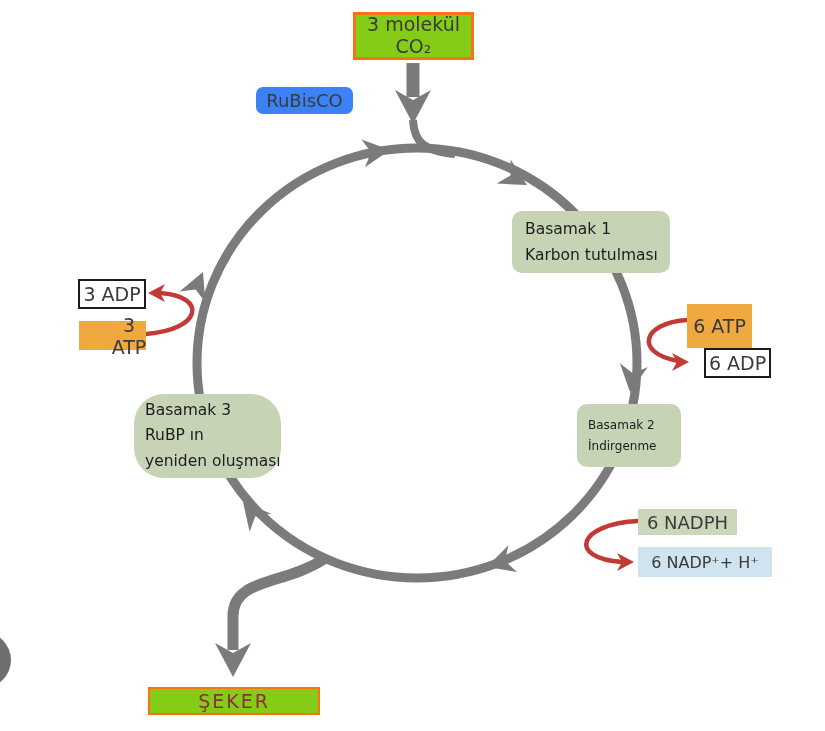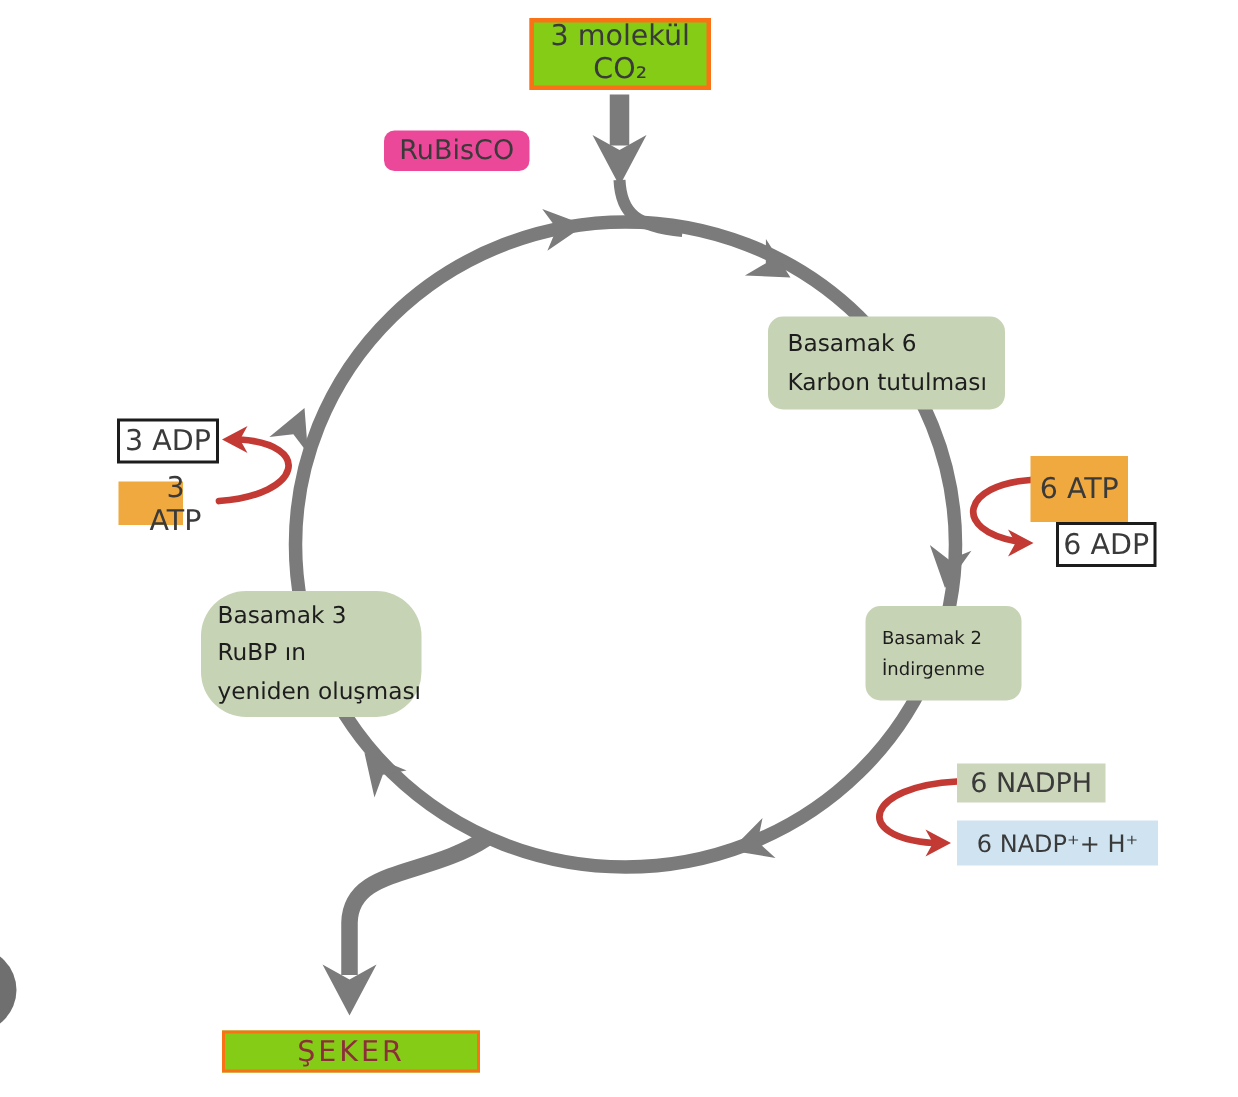--- a/index.html
+++ b/index.html
@@ -16,33 +16,33 @@
   .box-red-border { background:#84cc16; border:3px solid #f97316; }
   .box-black-border { background:#ffffff; border:2.5px solid #1c1c1c; }
   .box-orange { background:#f0a93e; }
   .box-green {
     background:#c7d3b5; border-radius:10px;
     flex-direction:column; align-items:flex-start; justify-content:center;
     text-align:left; color:#1d1d1d;
   }
   .box-lightgreen { background:#ccd6ba; }
   .box-lightblue { background:#cfe3f0; }
-  .box-peach { background:#ec4899; border-radius:7px; }
+  .box-peach { background:#3b82f6; border-radius:7px; }
 
   .co2-box { left:353px; top:12px; width:121px; height:48px; flex-direction:column; font-size:19px; line-height:1.15; }
   .rubisco-box { left:256px; top:87px; width:97px; height:27px; font-size:18px; }
   .basamak1-box { left:512px; top:211px; width:158px; height:62px; padding-left:13px; font-size:15.5px; line-height:1.7; }
   .atp6-box  { left:687px; top:304px; width:65px; height:44px; font-size:19px; }
   .adp6-box  { left:704px; top:348px; width:67px; height:30px; font-size:19px; }
   .basamak2-box { left:577px; top:404px; width:104px; height:63px; padding-left:11px; font-size:12px; line-height:1.7; }
   .nadph-box { left:638px; top:509px; width:99px; height:26px; font-size:18px; }
   .nadp-box  { left:638px; top:547px; width:134px; height:30px; font-size:16px; }
   .basamak3-box { left:134px; top:394px; width:147px; height:84px; padding-left:11px; font-size:15.5px; line-height:1.65;border-radius:30px; }
   .adp3-box  { left:78px; top:279px; width:68px; height:30px; font-size:19px; }
-  .atp3-box  { left:79px; top:321px; width:43px; height:29px; font-size:19px;padding-left:33px; }
+  .atp3-box  { left:79px; top:321px; width:67px; height:29px; font-size:19px;padding-left:33px; }
   .seker-box { left:148px; top:687px; width:172px; height:28px; border-width:2.5px; font-size:19px; letter-spacing:2px; color:#8c2f3a; }
 
   .cycle-title {
     position:absolute; left:258px; top:350px; width:322px; height:38px;
     display:flex; align-items:center; justify-content:center;
     font-size:29px; font-style:italic; letter-spacing:1px; color:#7c2430;
   }
   .edge-circle {
     position:absolute; left:-45px; top:632px; width:56px; height:56px;
     border-radius:50%; background:#6f6f6f;
@@ -84,21 +84,21 @@
   <div class="box box-red-border co2-box">
     <span>3 molekül</span>
     <span>CO₂</span>
   </div>
 
   <div class="box box-peach rubisco-box">
     <span>RuBisCO</span>
   </div>
 
   <div class="box box-green basamak1-box">
-    <span>Basamak 6</span>
+    <span>Basamak 1</span>
     <span>Karbon tutulması</span>
   </div>
 
   <div class="box box-orange atp6-box">
     <span>6 ATP</span>
   </div>
 
   <div class="box box-black-border adp6-box">
     <span>6 ADP</span>
   </div>

